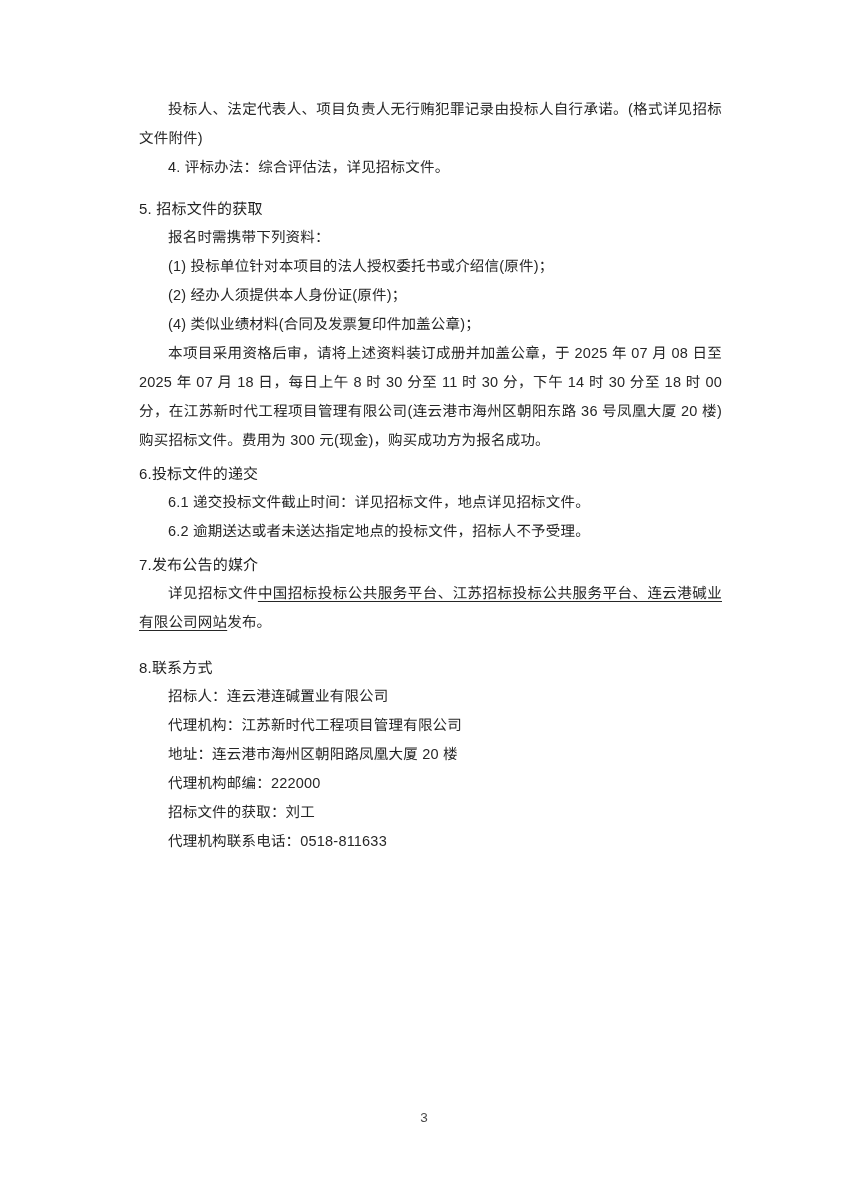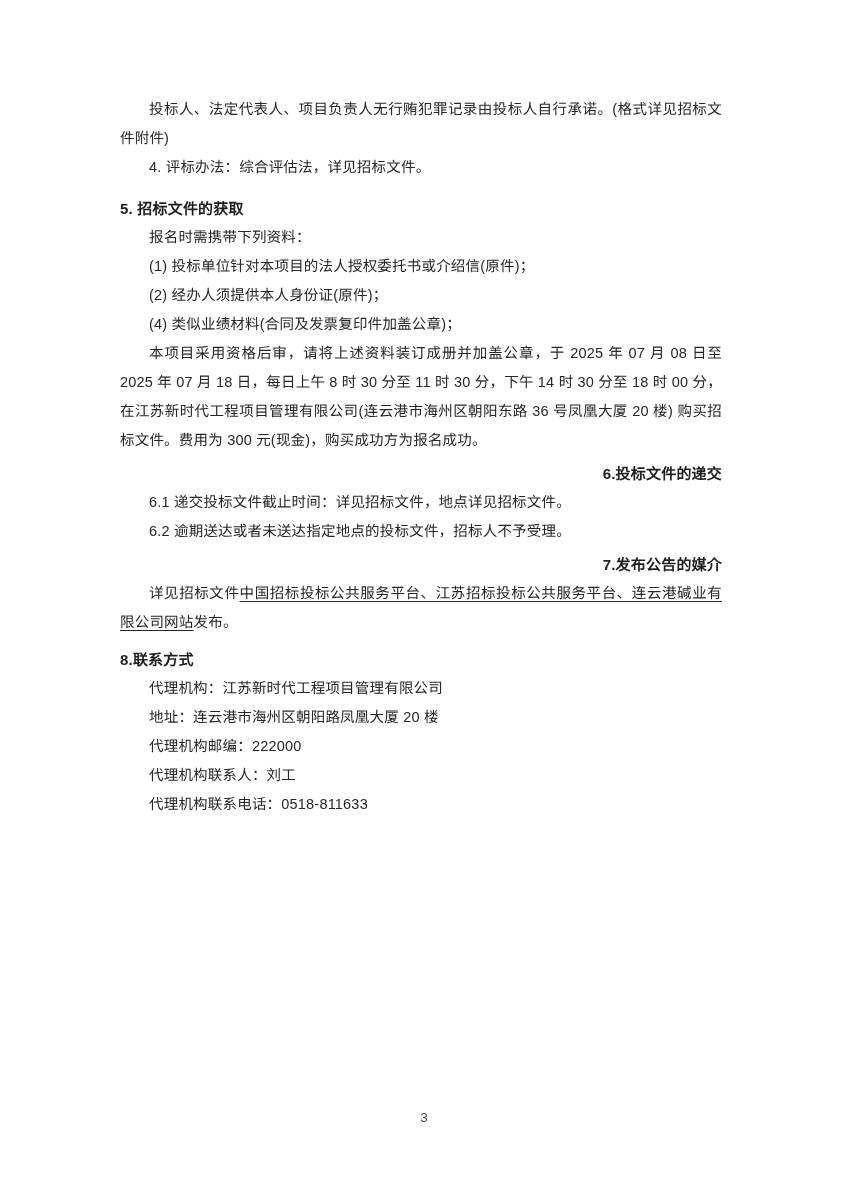--- a/index.html
+++ b/index.html
@@ -13,43 +13,43 @@
     -webkit-font-smoothing: antialiased;
   }
   .page {
     position: absolute;
     inset: 0;
     background: #ffffff;
     overflow: hidden;
   }
   .content {
     position: absolute;
-    left: 120px;
+    left: 139px;
     right: 126px;
     top: 0;
     padding-top: 95px;
     font-size: 14.5px;
     line-height: 29px;
     letter-spacing: 0.2px;
   }
   .para {
     text-align: justify;
     text-justify: inter-character;
   }
   .indent { text-indent: 2em; }
   .line { text-indent: 2em; white-space: nowrap; }
   h3.section-heading {
     font-size: 15px;
-    font-weight: 700;
+    font-weight: 400;
     line-height: 29px;
     color: #1f1f1f;
   }
   .mt-lg { margin-top: 12px; }
-  .mt-sm { margin-top: 4px; text-align: right; }
-  .mt-md { margin-top: 8px; }
+  .mt-sm { margin-top: 4px; }
+  .mt-md { margin-top: 16px; }
   .bold-inline { font-weight: 400; }
   .underline {
     text-decoration: underline;
     text-underline-offset: 3px;
     text-decoration-thickness: 1px;
   }
   .page-number {
     position: absolute;
     top: 1108px;
     left: 0;
@@ -84,22 +84,23 @@
 
     <p class="line">6.1 递交投标文件截止时间：详见招标文件，地点详见招标文件。</p>
     <p class="line">6.2 逾期送达或者未送达指定地点的投标文件，招标人不予受理。</p>
 
     <h3 class="section-heading mt-sm">7.发布公告的媒介</h3>
 
     <p class="para indent"><span>详见招标文件</span><span class="underline">中国招标投标公共服务平台、江苏招标投标公共服务平台、连云港碱业有限公司网站</span><span>发布。</span></p>
 
     <h3 class="section-heading mt-md">8.联系方式</h3>
 
+    <p class="line">招标人：连云港连碱置业有限公司</p>
     <p class="line">代理机构：江苏新时代工程项目管理有限公司</p>
     <p class="line">地址：连云港市海州区朝阳路凤凰大厦 20 楼</p>
     <p class="line">代理机构邮编：222000</p>
-    <p class="line">代理机构联系人：刘工</p>
+    <p class="line">招标文件的获取：刘工</p>
     <p class="line">代理机构联系电话：0518-811633</p>
 
   </div>
 
   <div class="page-number">3</div>
 </div>
 
 </body></html>

